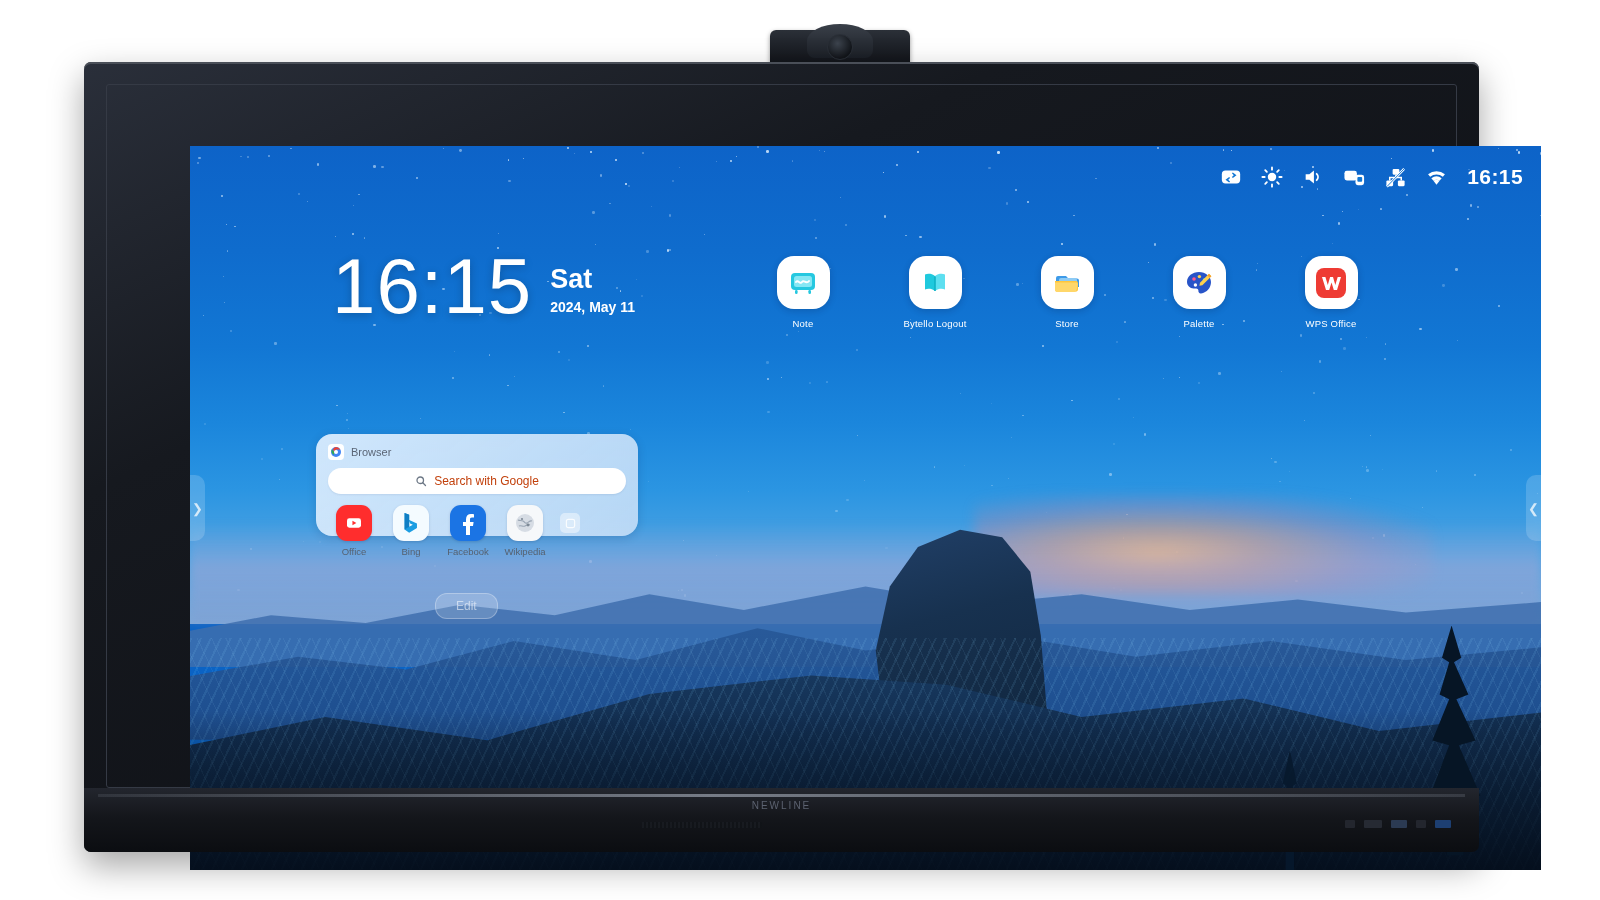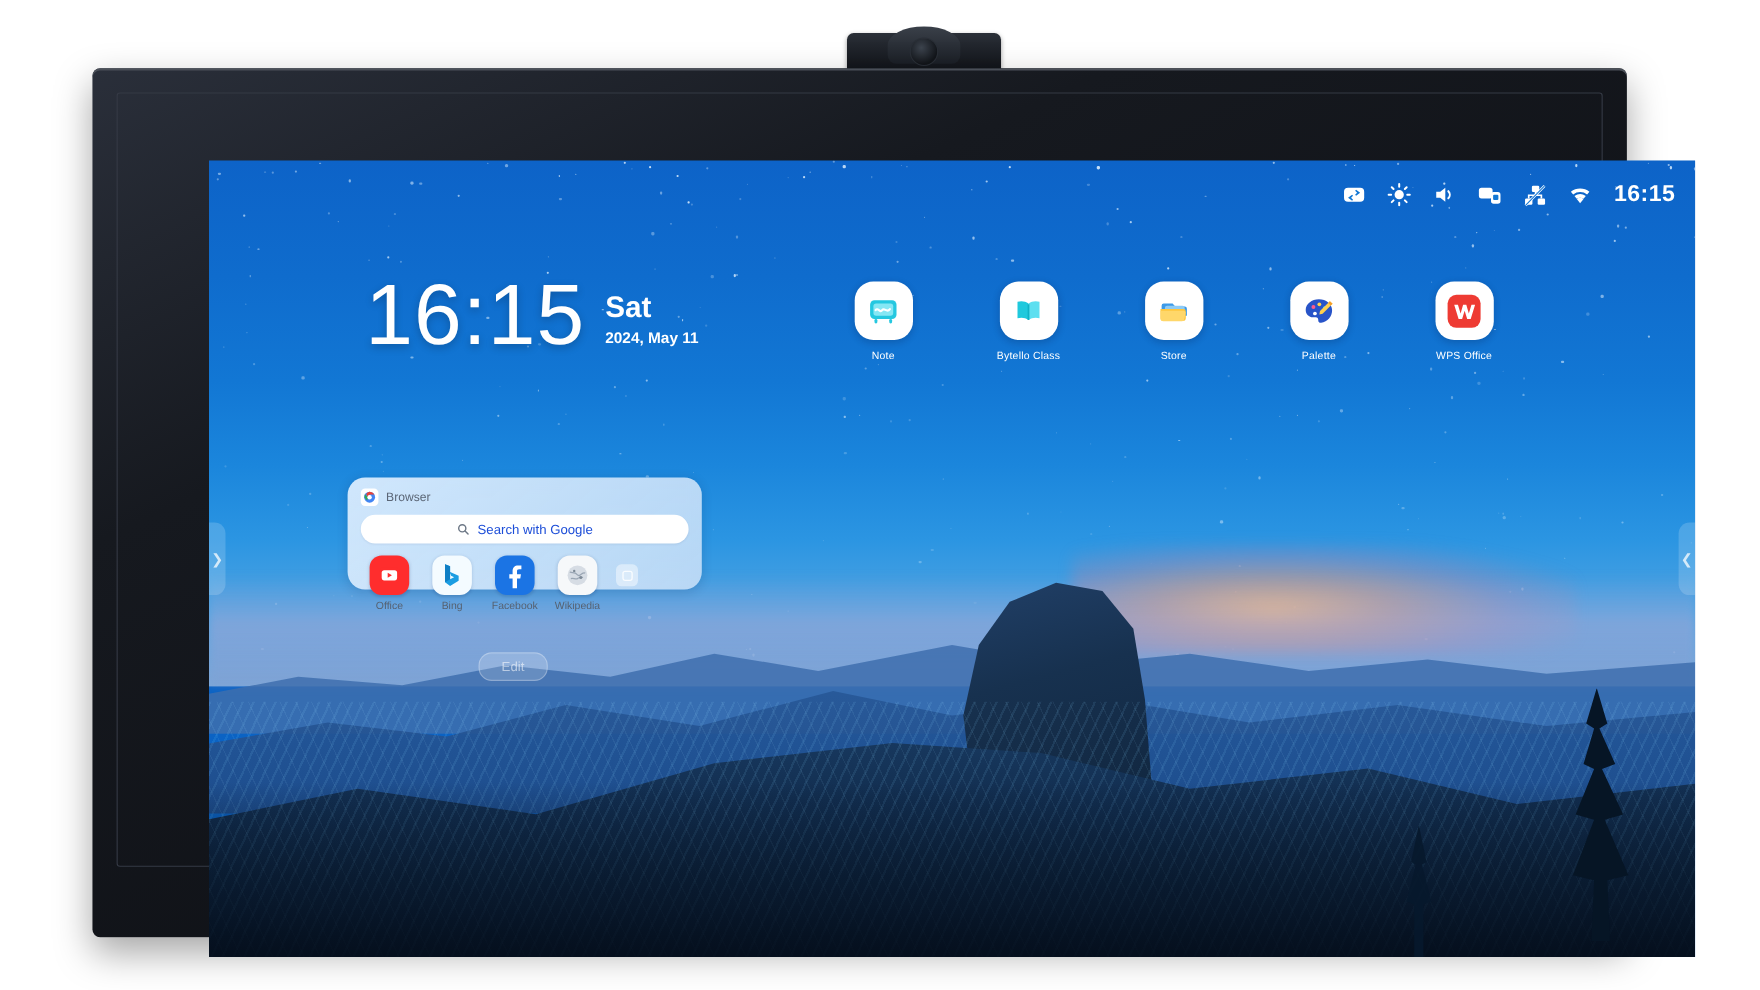--- a/index.html
+++ b/index.html
@@ -208,21 +208,21 @@
   #browser-chip-icon {
     width:16px; height:16px; border-radius:4px; background:#fff;
     display:flex; align-items:center; justify-content:center;
   }
   #browser-label { font-size:11px; color:#5b6676; }
   #search-bar {
     margin-top:8px; height:26px; background:#ffffff; border-radius:13px;
     display:flex; align-items:center; justify-content:center; gap:7px;
     box-shadow:0 1px 2px rgba(0,30,80,.08); cursor:text;
   }
-  #search-placeholder { font-size:12px; color:#1d4ed8; }
+  #search-placeholder { font-size:12px; color:#c2410c; }
   #shortcut-row { margin-top:11px; display:flex; align-items:flex-start; gap:13px; padding-left:4px; }
   .shortcut { width:44px; text-align:center; cursor:pointer; }
   .shortcut-icon {
     width:36px; height:36px; border-radius:11px; margin:0 auto;
     display:flex; align-items:center; justify-content:center;
     box-shadow:0 1px 3px rgba(0,30,80,.16);
   }
   .shortcut-label { font-size:9.5px; color:#566170; margin-top:5px; }
   #sc-youtube { background:#ff2d2d; }
   #sc-bing { background:#f4fbff; }
@@ -712,21 +712,21 @@
         </div>
 
         <div class="app-item">
           <div class="app-icon">
             <svg width="32" height="32" viewBox="0 0 32 32">
               <path d="M16 9c-3-2.4-7-2.6-10-1.6v15c3-1 7-0.8 10 1.6z" fill="#1fc9dd"></path>
               <path d="M16 9c3-2.4 7-2.6 10-1.6v15c-3-1-7-0.8-10 1.6z" fill="#5ddff0"></path>
               <path d="M15.2 9.6h1.6v14.4h-1.6z" fill="#0fb2c6"></path>
             </svg>
           </div>
-          <div class="app-label">Bytello Class</div>
+          <div class="app-label">Bytello Logout</div>
         </div>
 
         <div class="app-item">
           <div class="app-icon">
             <svg width="32" height="32" viewBox="0 0 32 32">
               <path d="M7 9h8l2.4 2.6H26a2 2 0 012 2V20H5v-9a2 2 0 012-2z" fill="#3d9ae8"></path>
               <rect x="8" y="11" width="18" height="9" rx="2" fill="#8ecbf5"></rect>
               <path d="M4 14h21a2 2 0 012 2v6a2.6 2.6 0 01-2.6 2.6H6.6A2.6 2.6 0 014 22z" fill="#ffc63c"></path>
               <path d="M4 15.6h21a2 2 0 011.9 1.4l-1.4 6.2A2 2 0 0123.6 25H6.6A2.6 2.6 0 014 22.4z" fill="#ffd76a"></path>
             </svg>
@@ -759,14 +759,26 @@
           </div>
           <div class="app-label">WPS Office</div>
         </div>
       </div>
 
       <div class="side-handle" id="side-handle-left">❯</div>
       <div class="side-handle" id="side-handle-right">❮</div>
 
     </div>
 
+    <div id="bezel-chin">
+      <div id="chin-highlight"></div>
+      <div id="brand-logo">NEWLINE</div>
+      <div id="speaker-grille"></div>
+      <div id="port-strip">
+        <div class="port small"></div>
+        <div class="port hdmi"></div>
+        <div class="port usb"></div>
+        <div class="port small"></div>
+        <div class="port blue"></div>
+      </div>
+    </div>
   </div>
 </div>
 
 </body></html>

